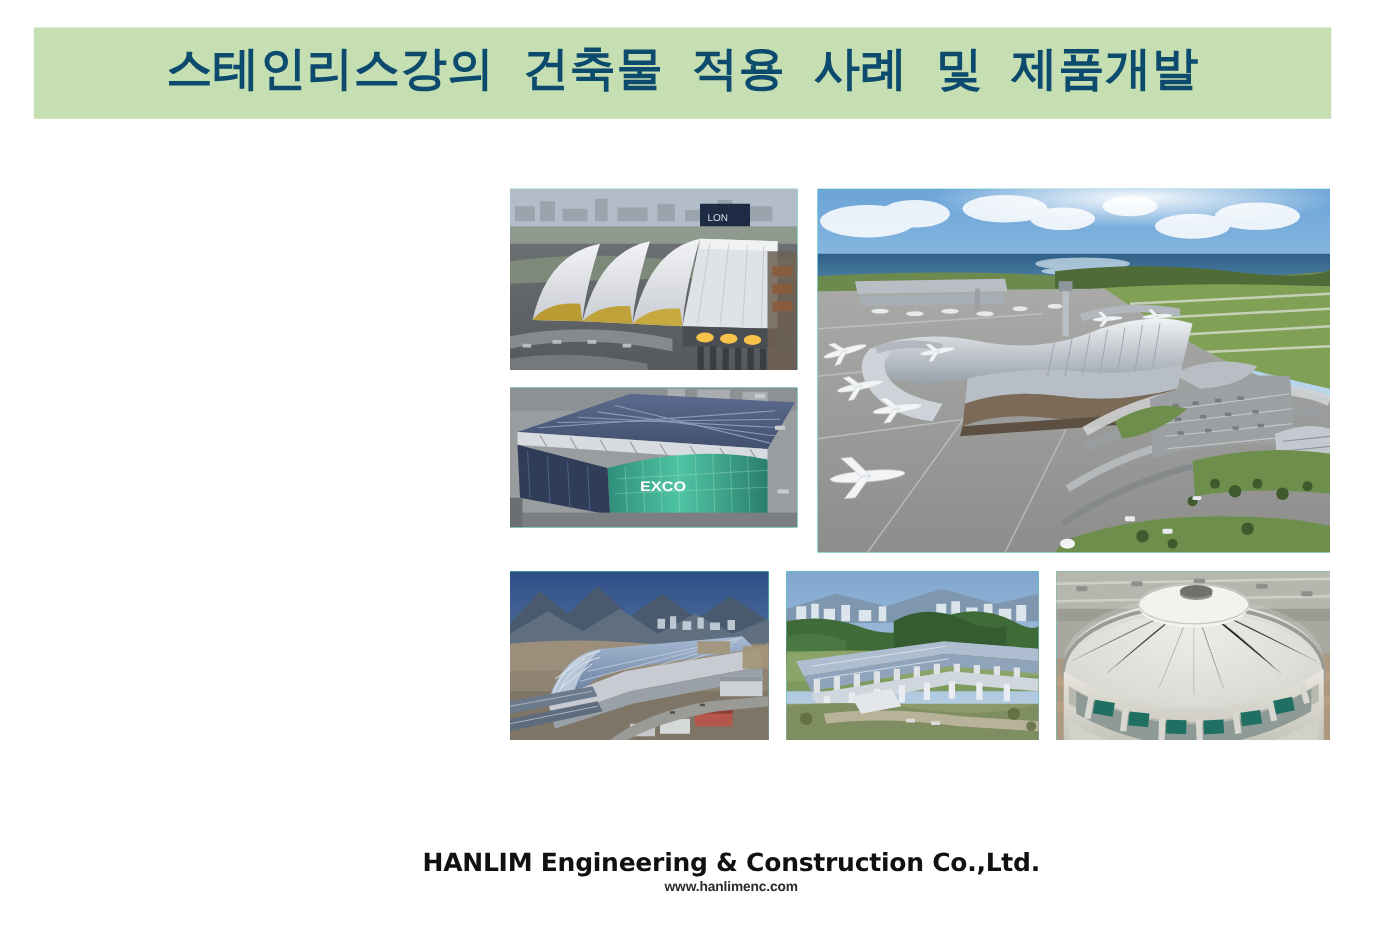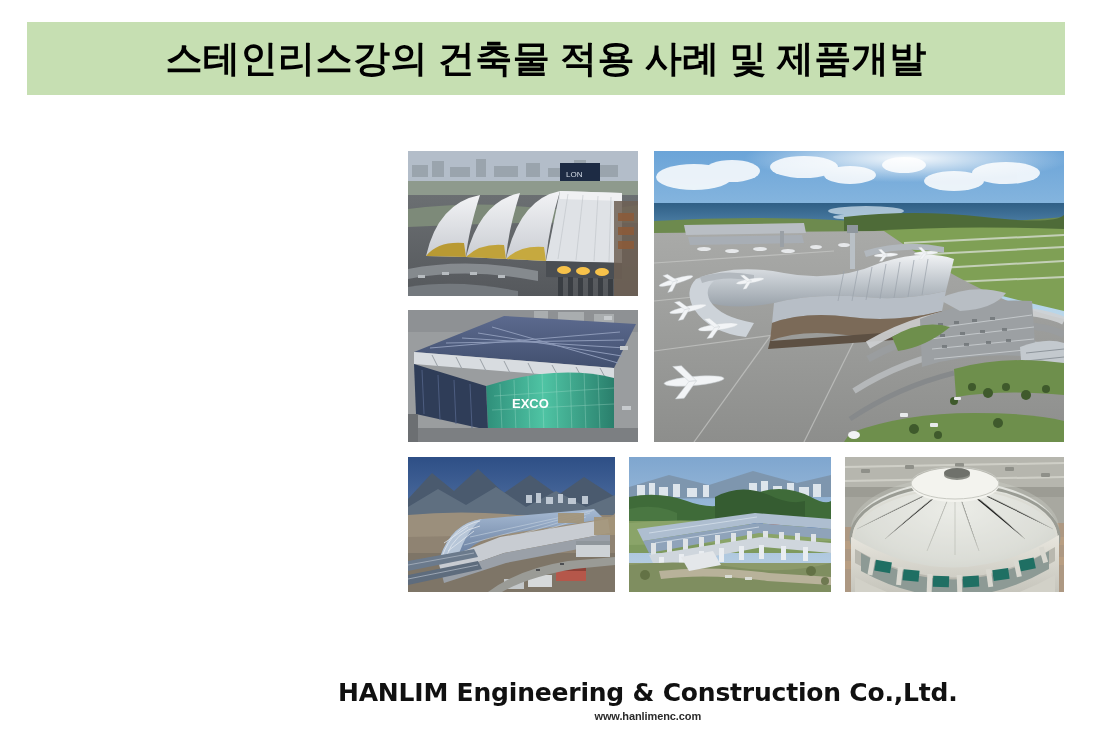--- a/index.html
+++ b/index.html
@@ -11,32 +11,32 @@
   }
   .slide{position:absolute;inset:0;}
 
   
   .title-banner{
     position:absolute;left:27px;top:22px;width:1038px;height:73px;
     background:#c6dfb2;
     display:flex;align-items:center;justify-content:center;
   }
   .title-text{
-    font-family:Liberation Serif, serif;
-    font-size:37px;font-weight:bold;color:#000000;
+    font-family:Liberation Mono, monospace;
+    font-size:37px;font-weight:bold;color:#0c4a6e;
     letter-spacing:0.5px;white-space:nowrap;line-height:1;
   }
 
   
   .gallery{position:absolute;left:0;top:0;width:1104px;height:745px;}
   .photo{position:absolute;overflow:hidden;background:#14b8a6;}
   .photo svg{display:block;width:100%;height:100%;}
 
   #ph-convention{left:408px;top:151px;width:230px;height:145px;}
-  #ph-exco{left:408px;top:310px;width:230px;height:132px;}
+  #ph-exco{left:408px;top:310px;width:230px;height:112px;}
   #ph-airport{left:654px;top:151px;width:410px;height:291px;}
   #ph-station-winter{left:408px;top:457px;width:207px;height:135px;}
   #ph-station-summer{left:629px;top:457px;width:202px;height:135px;}
   #ph-dome{left:845px;top:457px;width:219px;height:135px;}
 
   
   .footer{
     position:absolute;left:0;top:676px;width:1104px;height:69px;
   }
   .footer-inner{
@@ -46,21 +46,21 @@
   .logo-mark svg{display:block;}
   .logo-caption{
     position:absolute;left:0;top:40px;width:66px;text-align:center;
     font-family:"Liberation Sans",sans-serif;
     font-size:10px;font-weight:bold;color:#6f6f6f;letter-spacing:-0.2px;
     white-space:nowrap;
   }
   .footer-text{margin-left:6px;padding-top:3px;}
   .company-name{
     font-family:"DejaVu Sans","Liberation Sans",sans-serif;
-    font-size:25px;font-weight:bold;color:#111111;
+    font-size:20px;font-weight:bold;color:#111111;
     letter-spacing:-0.2px;white-space:nowrap;line-height:1.15;text-align:right;
   }
   .company-url{
     font-family:"Liberation Sans",sans-serif;
     font-size:11px;font-weight:bold;color:#2a2a2a;
     text-align:center;margin-top:2px;letter-spacing:-0.1px;
   }
 </style>
 </head>
 <body>

